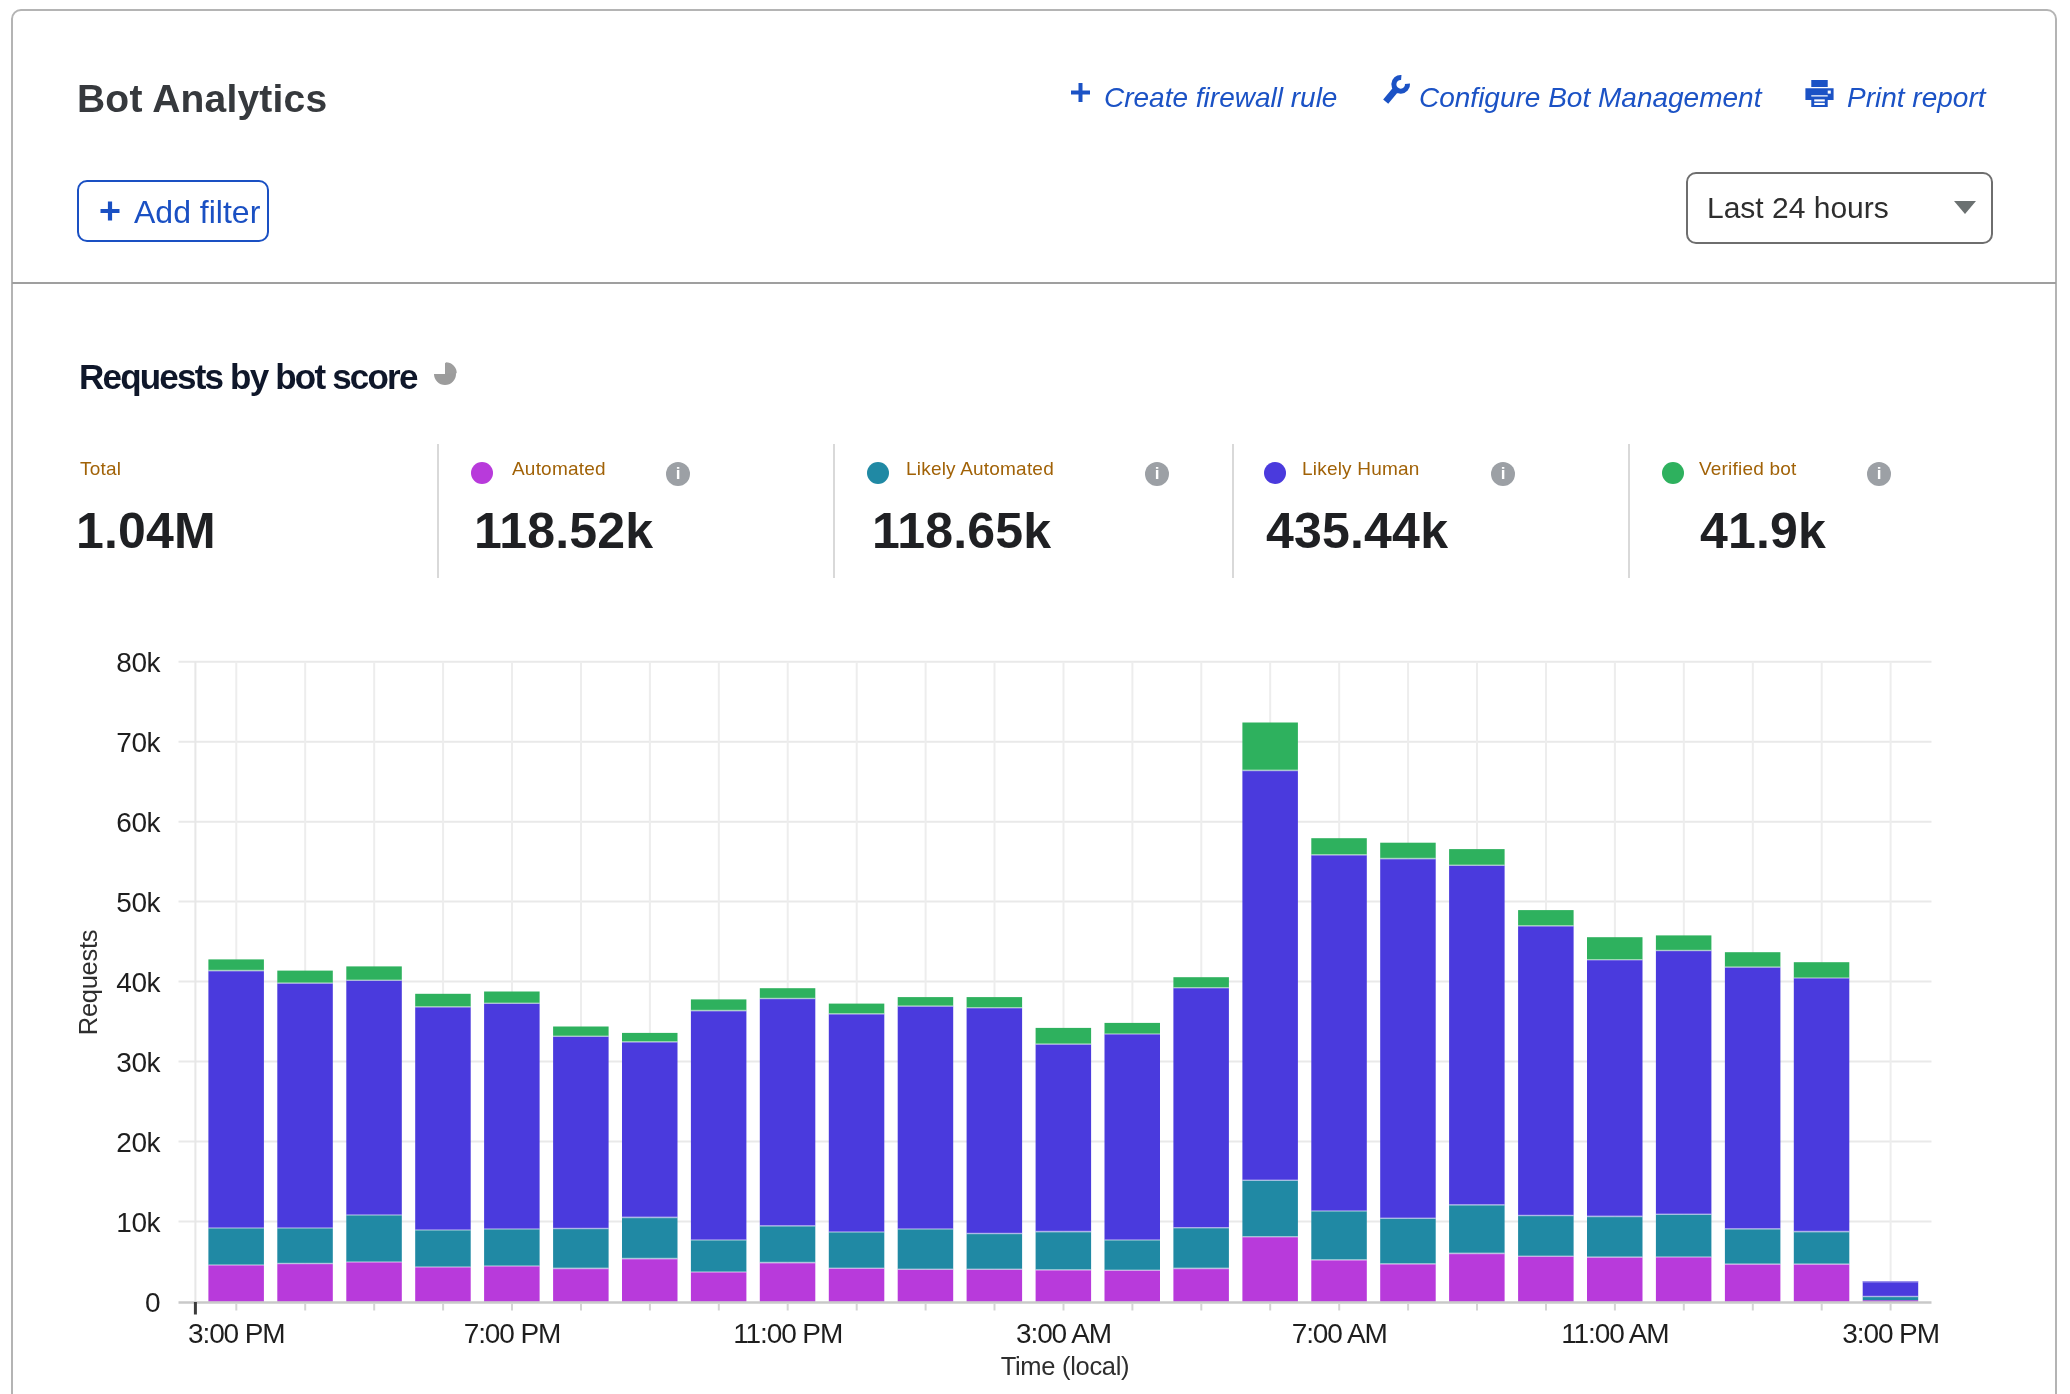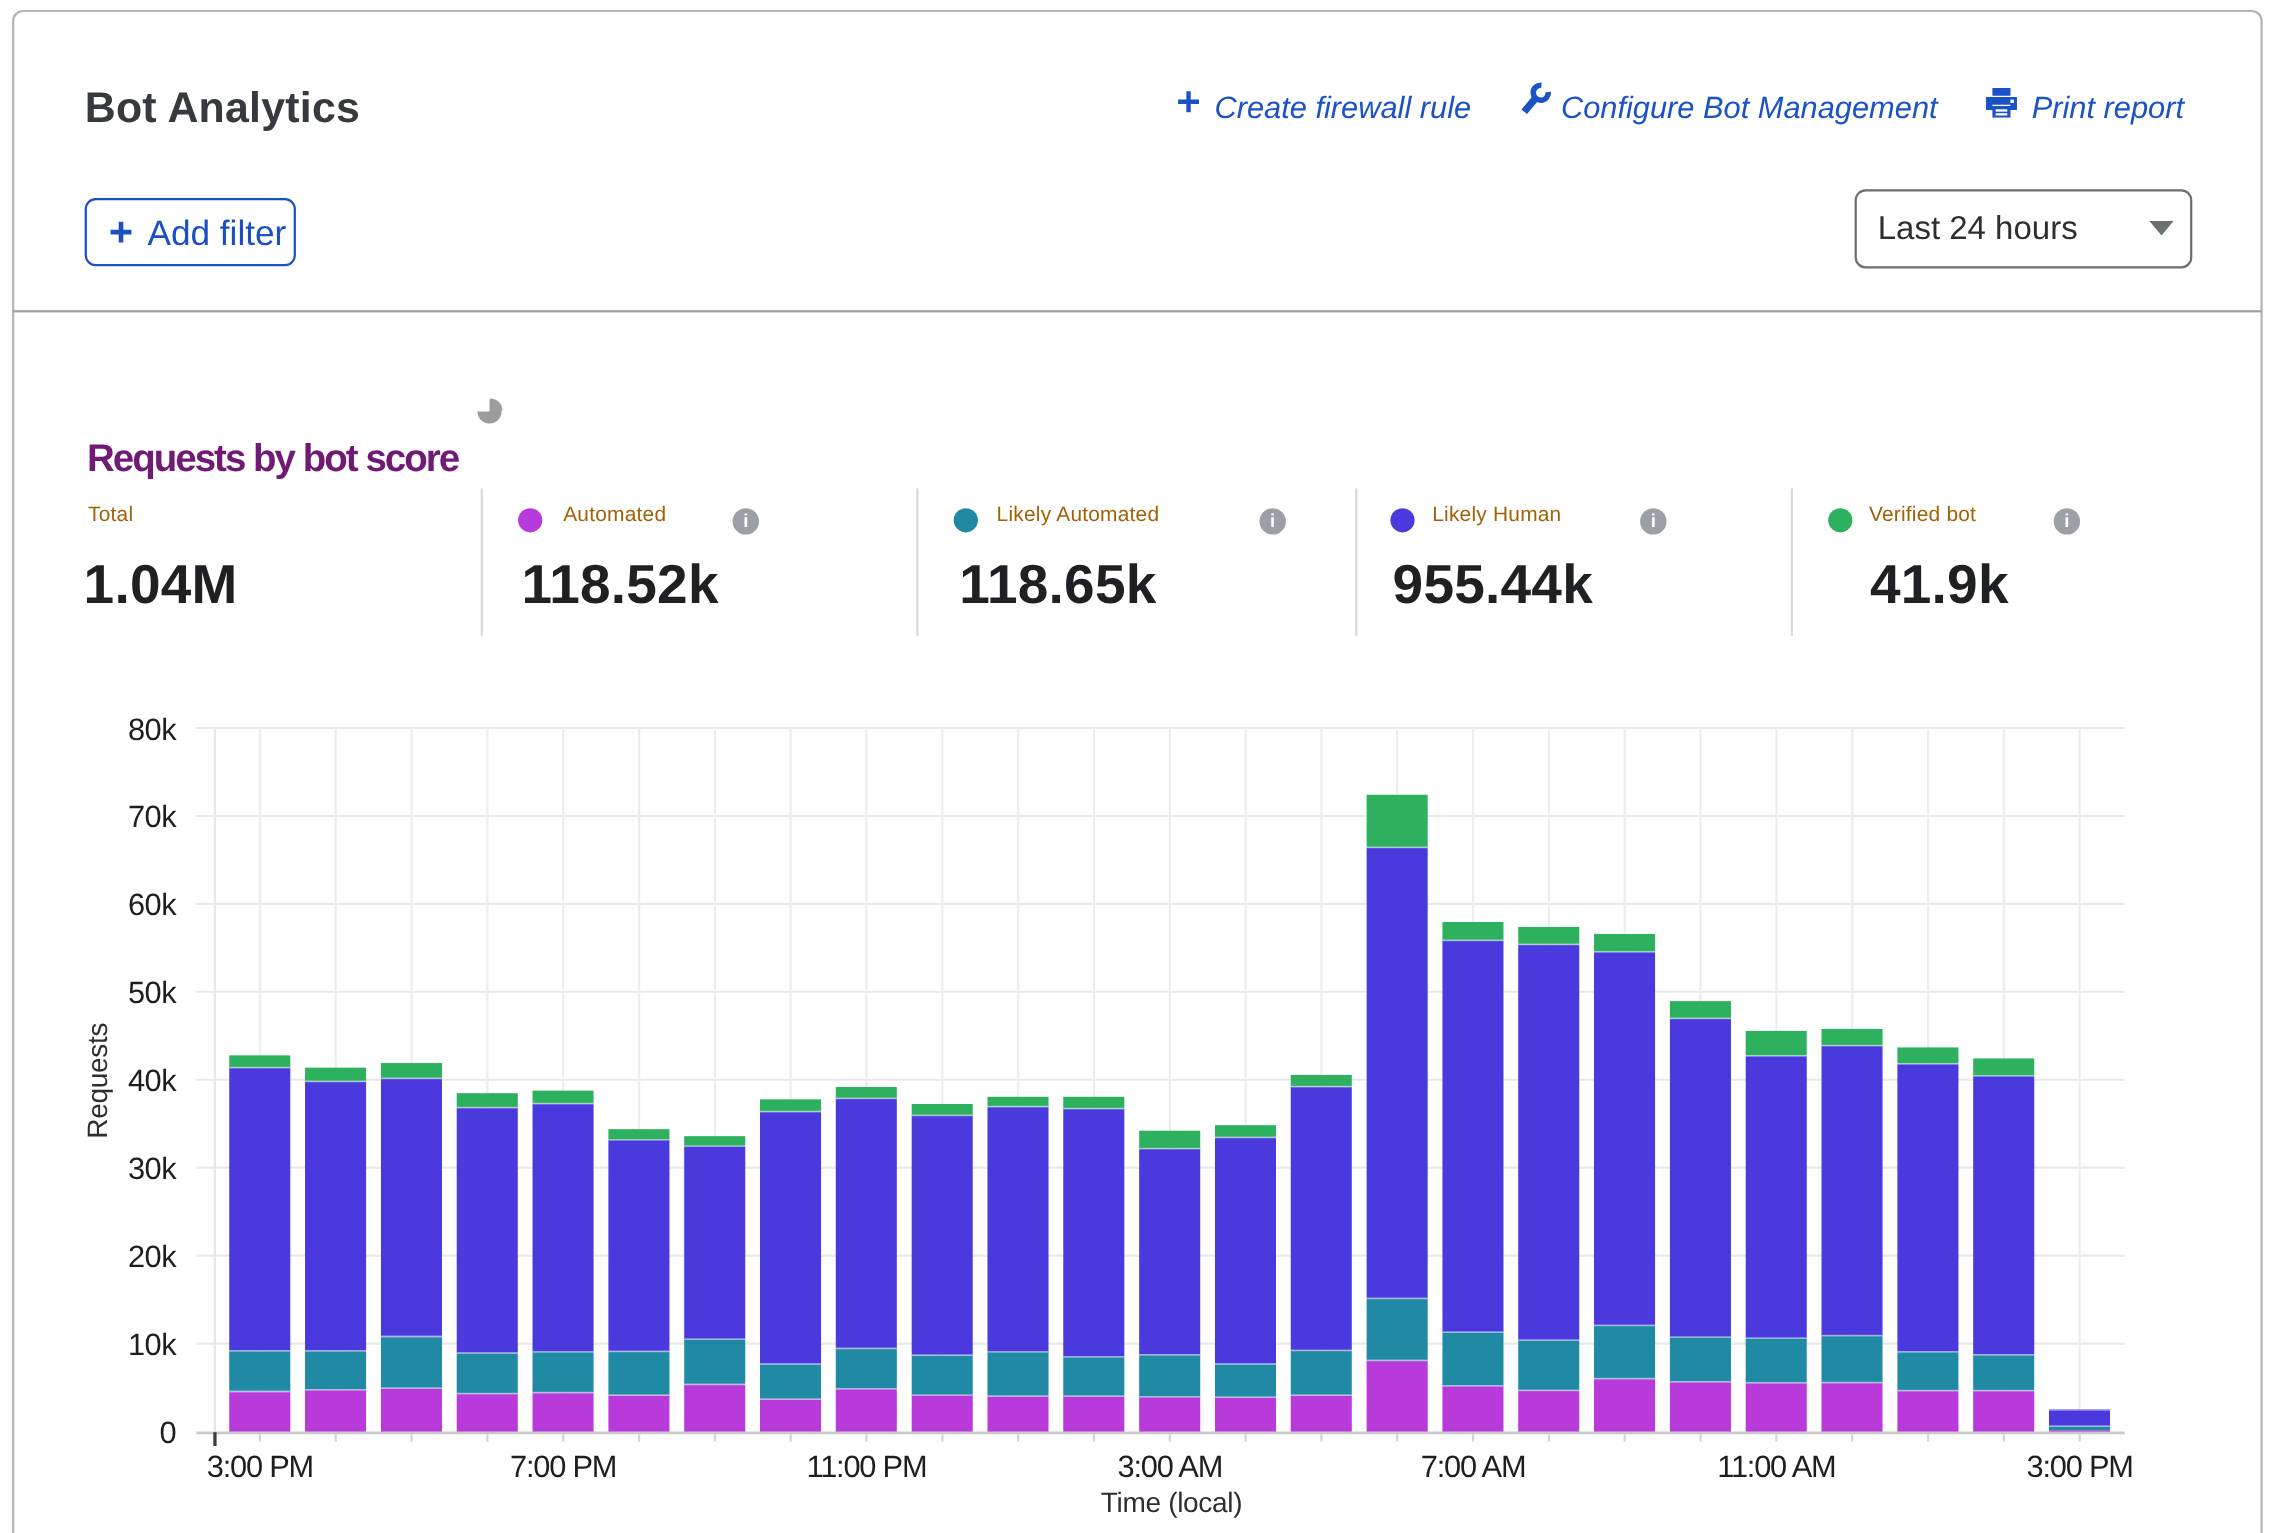--- a/index.html
+++ b/index.html
@@ -8,21 +8,21 @@
   .abs { position:absolute; }
   .card { position:absolute; left:11px; top:9px; width:2046px; height:1500px;
     border:2px solid #b4b4b4; border-radius:10px; }
   .sep { position:absolute; left:12px; top:281.5px; width:2044px; height:2.5px; background:#9f9f9f; }
   .title { font-size:39px; font-weight:700; color:#36393d; letter-spacing:0.2px; }
   .link { font-size:28px; color:#1b52c5;font-style:italic; }
   .btn { position:absolute; left:77px; top:180px; width:192px; height:62px;
     border:2.5px solid #1a50c3; border-radius:10px; }
   .dd { position:absolute; left:1686px; top:172px; width:307px; height:72px;
     border:2px solid #6e6e6e; border-radius:10px; }
-  .h2 { font-size:35px; font-weight:700; color:#701a75; letter-spacing:-1.8px;margin-top:40px; }
+  .h2 { font-size:35px; font-weight:700; color:#0f172a; letter-spacing:-1.8px; }
   .slabel { font-size:19px; color:#a16207; letter-spacing:0.2px; }
   .sval { font-size:50px; font-weight:700; color:#1f2023; letter-spacing:0.2px; }
   .dot { position:absolute; width:22px; height:22px; border-radius:50%; }
   .vdiv { position:absolute; top:444px; height:134px; width:2px; background:#d9d9d9; }
   .info { position:absolute; width:24px; height:24px; border-radius:50%; background:#9ca0a5;
     color:#fff; font-size:17px; font-weight:700; text-align:center; line-height:24px; }
 </style>
 </head>
 <body>
 <div class="card"></div>
@@ -77,21 +77,21 @@
 <div class="vdiv" style="left:833px;"></div>
 <div class="dot" style="left:867px; top:462px; background:#2089a4;"></div>
 <div class="abs slabel" style="left:906px; top:458px;">Likely Automated</div>
 <div class="info" style="left:1145px; top:462px;">i</div>
 <div class="abs sval" style="left:872px; top:502px;">118.65k</div>
 
 <div class="vdiv" style="left:1232px;"></div>
 <div class="dot" style="left:1264px; top:462px; background:#4a3add;"></div>
 <div class="abs slabel" style="left:1302px; top:458px;">Likely Human</div>
 <div class="info" style="left:1491px; top:462px;">i</div>
-<div class="abs sval" style="left:1266px; top:502px;">955.44k</div>
+<div class="abs sval" style="left:1266px; top:502px;">435.44k</div>
 
 <div class="vdiv" style="left:1628px;"></div>
 <div class="dot" style="left:1662px; top:462px; background:#2eb15e;"></div>
 <div class="abs slabel" style="left:1699px; top:458px;">Verified bot</div>
 <div class="info" style="left:1867px; top:462px;">i</div>
 <div class="abs sval" style="left:1700px; top:502px;">41.9k</div>
 
 <svg style="position:absolute;left:0;top:600px" width="2070" height="794" viewBox="0 600 2070 794">
 <line x1="178.5" y1="661.8" x2="1931.5" y2="661.8" stroke="#e9e9e9" stroke-width="2"></line>
 <line x1="178.5" y1="741.8" x2="1931.5" y2="741.8" stroke="#e9e9e9" stroke-width="2"></line>

